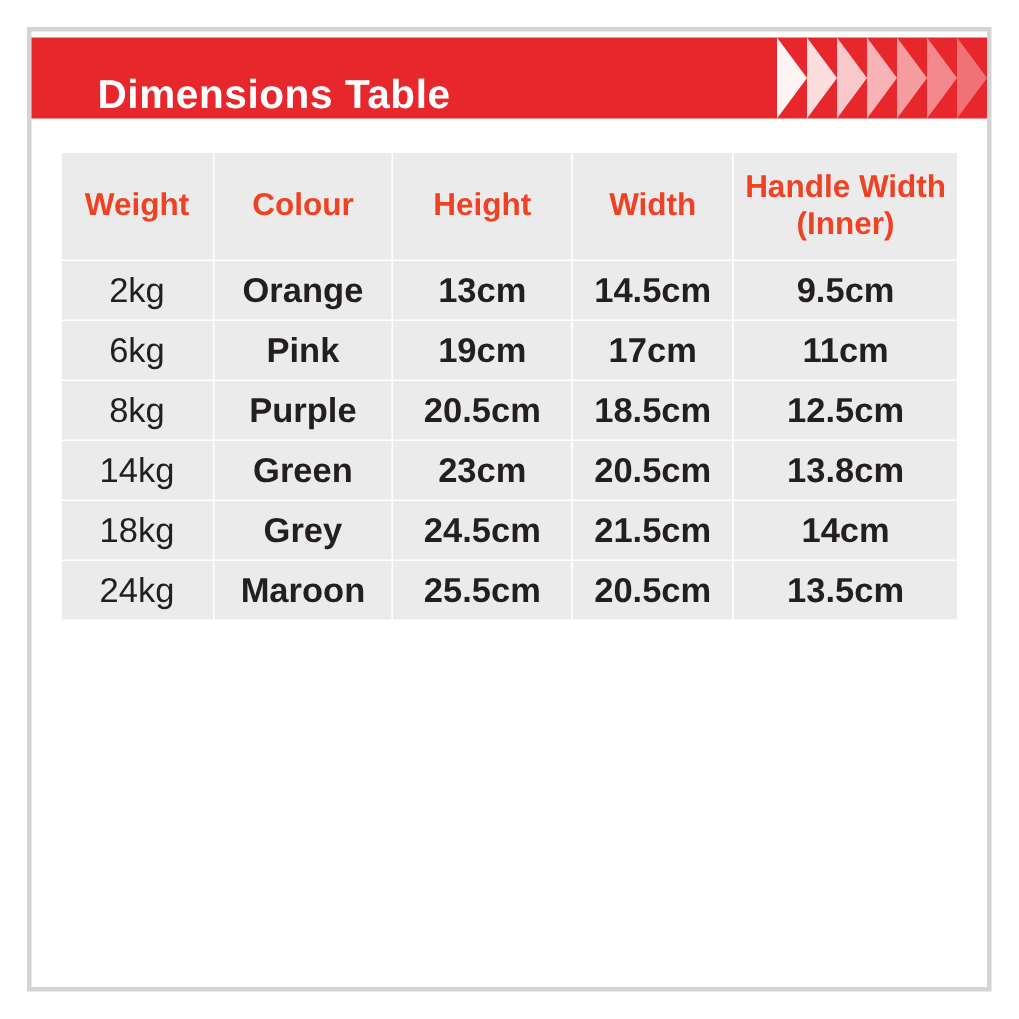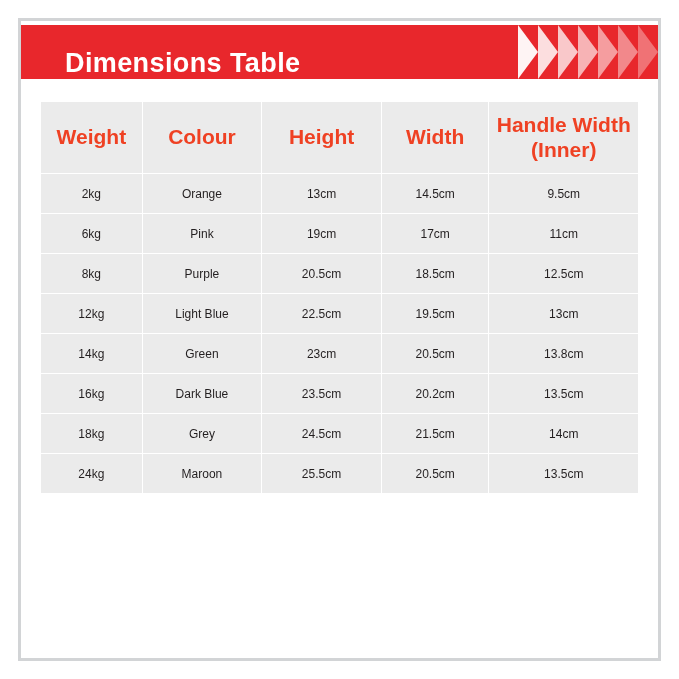--- a/index.html
+++ b/index.html
@@ -81,35 +81,35 @@
     width: 100%;
     border-collapse: collapse;
     table-layout: fixed;
   }
   table.dims th,
   table.dims td {
     border: 1px solid #ffffff;
     text-align: center;
     background: #ebebeb;
     color: #231f20;
-    font-size: 12px;
+    font-size: 23px;
     height: 40px;
     padding: 0 2px;
     box-sizing: border-box;
   }
   table.dims thead th {
     color: #ef4123;
     font-weight: bold;
     font-size: 21px;
     height: 72px;
     vertical-align: middle;
     line-height: 1.15;
   }
   table.dims tbody td {
-    font-weight: normal;
+    font-weight: bold;
   }
   table.dims tbody td.weight {
     font-weight: normal;
   }
   col.c1 { width: 17%; }
   col.c2 { width: 20%; }
   col.c3 { width: 20%; }
   col.c4 { width: 18%; }
   col.c5 { width: 25%; }
 </style>
@@ -166,41 +166,27 @@
               <td>11cm</td>
             </tr>
             <tr>
               <td class="weight">8kg</td>
               <td>Purple</td>
               <td>20.5cm</td>
               <td>18.5cm</td>
               <td>12.5cm</td>
             </tr>
             <tr>
-              <td class="weight">12kg</td>
-              <td>Light Blue</td>
-              <td>22.5cm</td>
-              <td>19.5cm</td>
-              <td>13cm</td>
-            </tr>
-            <tr>
               <td class="weight">14kg</td>
               <td>Green</td>
               <td>23cm</td>
               <td>20.5cm</td>
               <td>13.8cm</td>
             </tr>
             <tr>
-              <td class="weight">16kg</td>
-              <td>Dark Blue</td>
-              <td>23.5cm</td>
-              <td>20.2cm</td>
-              <td>13.5cm</td>
-            </tr>
-            <tr>
               <td class="weight">18kg</td>
               <td>Grey</td>
               <td>24.5cm</td>
               <td>21.5cm</td>
               <td>14cm</td>
             </tr>
             <tr>
               <td class="weight">24kg</td>
               <td>Maroon</td>
               <td>25.5cm</td>

